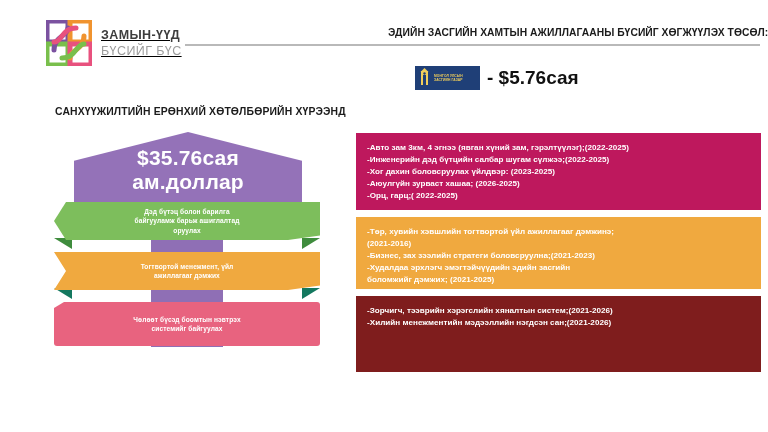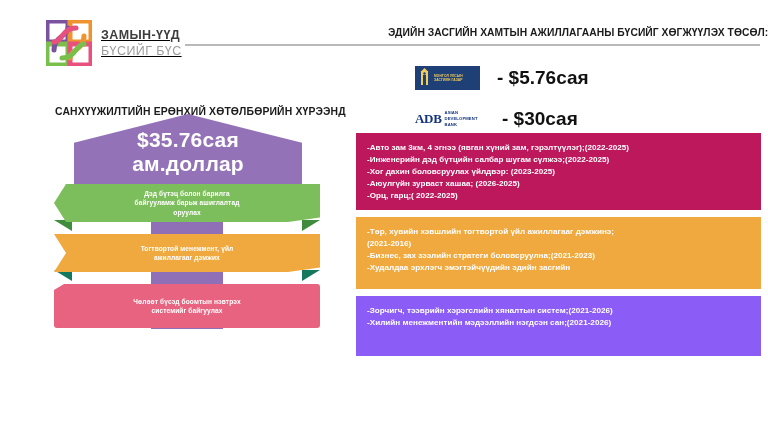--- a/index.html
+++ b/index.html
@@ -23,37 +23,37 @@
 
   .doc-title{
     position:absolute;left:388px;top:27px;width:374px;
     font-size:10.3px;font-weight:bold;color:#1b1b1b;letter-spacing:.05px;
     text-align:right;white-space:nowrap;
   }
 
   
   .funding{position:absolute;left:415px;top:63px;width:330px;}
   .fund-row{display:flex;align-items:center;height:30px;margin-bottom:11px;}
-  .fund-amt{font-size:19px;font-weight:bold;color:#111;margin-left:17px;white-space:nowrap;}
+  .fund-amt{font-size:19px;font-weight:bold;color:#111;margin-left:7px;white-space:nowrap;}
 
   .gov-logo{width:65px;height:24px;background:#1f3f77;display:flex;align-items:center;gap:2px;padding:0 2px;box-sizing:border-box;}
   .gov-emblem{width:15px;height:20px;flex:none;}
   .gov-words{font-size:3.3px;font-weight:bold;color:#f2cf5a;line-height:1.25;letter-spacing:.1px;}
 
   .adb-logo{width:70px;height:23px;background:#ffffff;display:flex;align-items:center;gap:3px;}
   .adb-mark{font-family:"Liberation Serif","DejaVu Serif",serif;font-size:13px;font-weight:bold;color:#13357d;letter-spacing:-.3px;}
   .adb-words{font-size:4.2px;font-weight:bold;color:#13357d;line-height:1.35;letter-spacing:.1px;}
 
   
   .left-head{
     position:absolute;left:55px;top:106px;
     font-size:10.4px;font-weight:bold;color:#1b1b1b;letter-spacing:.15px;white-space:nowrap;
   }
 
-  .house{position:absolute;left:38px;top:114px;width:300px;height:215px;}
+  .house{position:absolute;left:38px;top:132px;width:300px;height:215px;}
 
   .pillar{position:absolute;left:113px;top:62px;width:72px;height:153px;background:#8f6fb5;}
 
   .roof{position:absolute;left:36px;top:0;width:228px;height:72px;
         background:#9472b8;
         clip-path:polygon(50% 0%, 100% 40%, 100% 100%, 0% 100%, 0% 40%);}
   .roof-txt{position:absolute;left:36px;top:14px;width:228px;text-align:center;
         color:#ffffff;font-weight:bold;font-size:21px;line-height:1.12;letter-spacing:.2px;}
 
   .band{position:absolute;color:#ffffff;font-weight:bold;font-size:6.6px;line-height:1.42;
@@ -74,21 +74,21 @@
   .f-green-r{left:264px;top:106px;background:#3f8c3d;clip-path:polygon(0 0,100% 0,0 100%);}
   .f-or-l{left:16px;top:156px;background:#14785f;clip-path:polygon(0 0,100% 0,100% 100%);}
   .f-or-r{left:264px;top:156px;background:#14785f;clip-path:polygon(0 0,100% 0,0 100%);}
 
   
   .panel{position:absolute;left:356px;width:405px;box-sizing:border-box;
          padding:9px 10px 9px 11px;color:#ffffff;font-weight:bold;
          font-size:8.1px;line-height:1.47;letter-spacing:.02px;}
   .p-green{top:133px;height:77px;background:#be185d;}
   .p-orange{top:217px;height:72px;background:#f0a93f;}
-  .p-pink{top:296px;height:60px;background:#8b5cf6;}
+  .p-pink{top:296px;height:76px;background:#7f1d1d;}
   .panel .li{white-space:nowrap;}
 </style>
 </head>
 <body>
 
 <div class="stage">
 
   <div class="brand">
     <div class="brand-mark">
       <svg viewBox="0 0 46 46" width="46" height="46" aria-hidden="true">
@@ -122,31 +122,20 @@
           <circle cx="7.5" cy="5.5" r="1.2" fill="#1f3f77"></circle>
         </svg>
         <div class="gov-words">
           <div>МОНГОЛ УЛСЫН</div>
           <div>ЗАСГИЙН ГАЗАР</div>
         </div>
       </div>
       <div class="fund-amt">- $5.76сая</div>
     </div>
 
-    <div class="fund-row">
-      <div class="adb-logo">
-        <div class="adb-mark">ADB</div>
-        <div class="adb-words">
-          <div>ASIAN</div>
-          <div>DEVELOPMENT</div>
-          <div>BANK</div>
-        </div>
-      </div>
-      <div class="fund-amt">- $30сая</div>
-    </div>
 
   </div>
 
   <div class="left-head">САНХҮҮЖИЛТИЙН ЕРӨНХИЙ ХӨТӨЛБӨРИЙН ХҮРЭЭНД</div>
 
   <div class="house">
     <div class="pillar"></div>
 
     <div class="roof"></div>
     <div class="roof-txt">
@@ -187,20 +176,21 @@
     <div class="li">-Хог дахин боловсруулах үйлдвэр: (2023-2025)</div>
     <div class="li">-Аюулгүйн зурваст хашаа; (2026-2025)</div>
     <div class="li">-Орц, гарц;( 2022-2025)</div>
   </div>
 
   <div class="panel p-orange">
     <div class="li">-Төр, хувийн хэвшлийн тогтвортой үйл ажиллагааг дэмжинэ;</div>
     <div class="li"> (2021-2016)</div>
     <div class="li">-Бизнес, зах зээлийн стратеги боловсруулна;(2021-2023)</div>
     <div class="li">-Худалдаа эрхлэгч эмэгтэйчүүдийн эдийн засгийн</div>
+    <div class="li"> боломжийг дэмжих; (2021-2025)</div>
   </div>
 
   <div class="panel p-pink">
     <div class="li">-Зорчигч, тээврийн хэрэгслийн хяналтын систем;(2021-2026)</div>
     <div class="li">-Хилийн менежментийн мэдээллийн нэгдсэн сан;(2021-2026)</div>
   </div>
 
 </div>
 
 </body></html>

